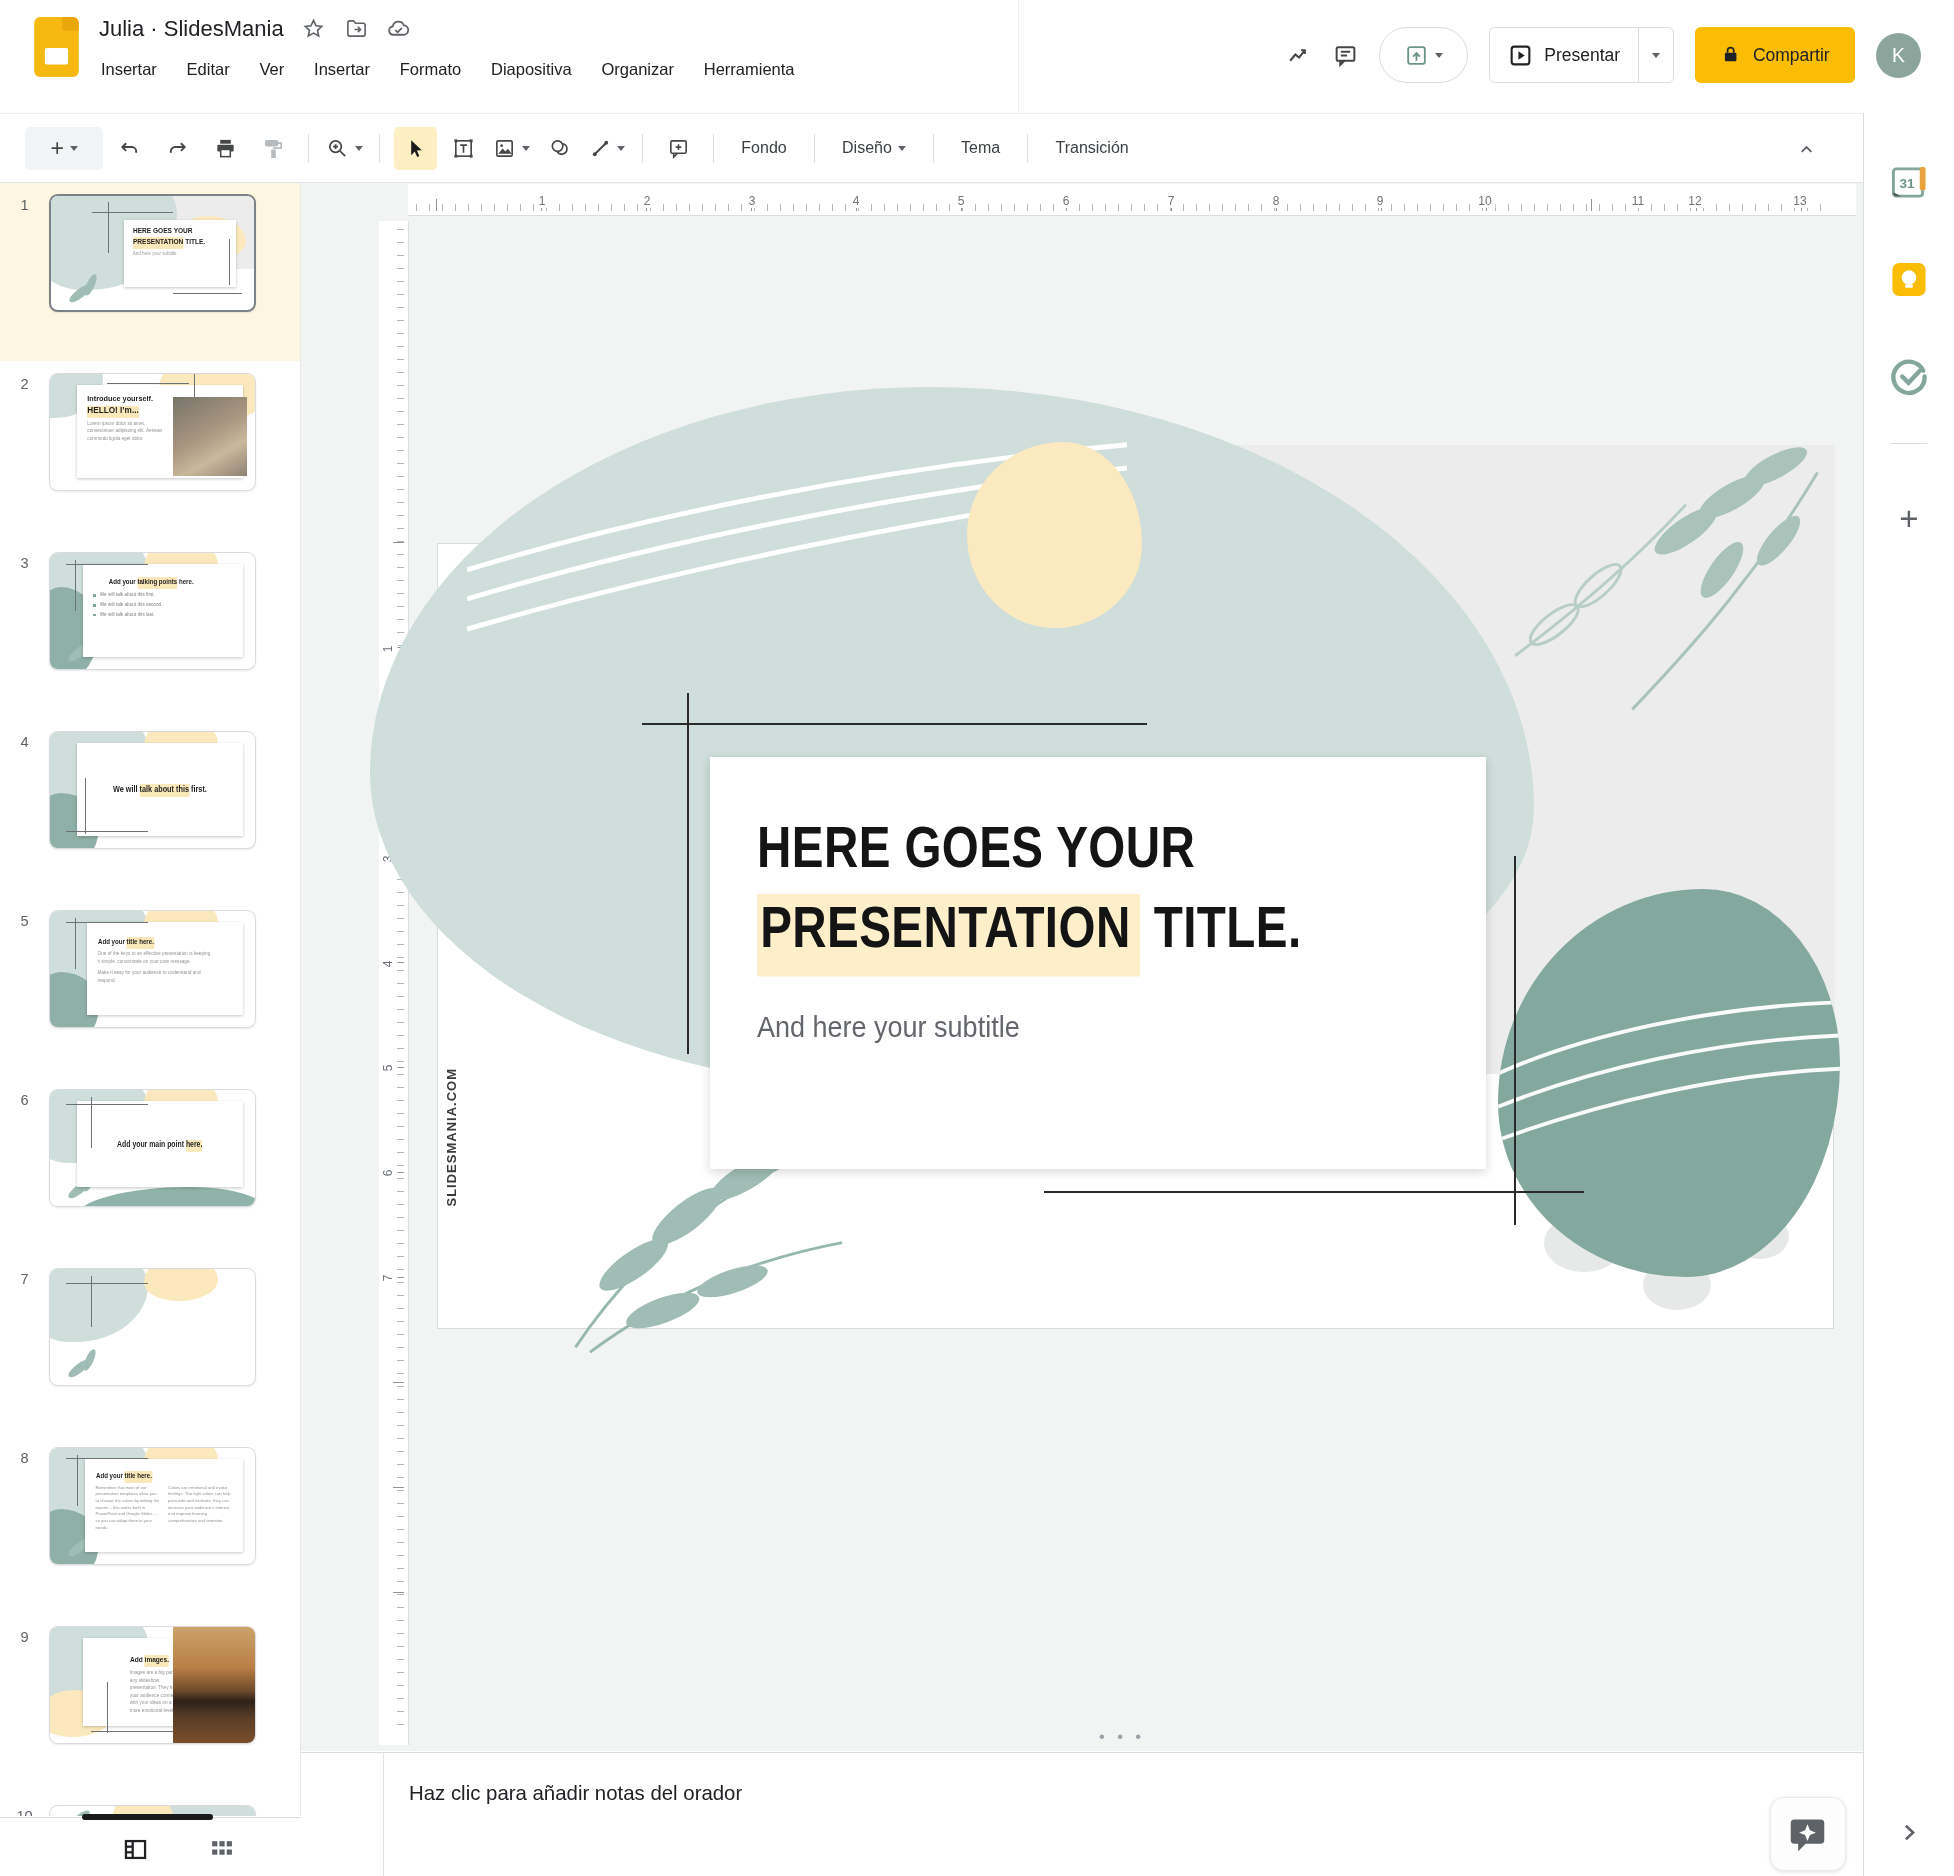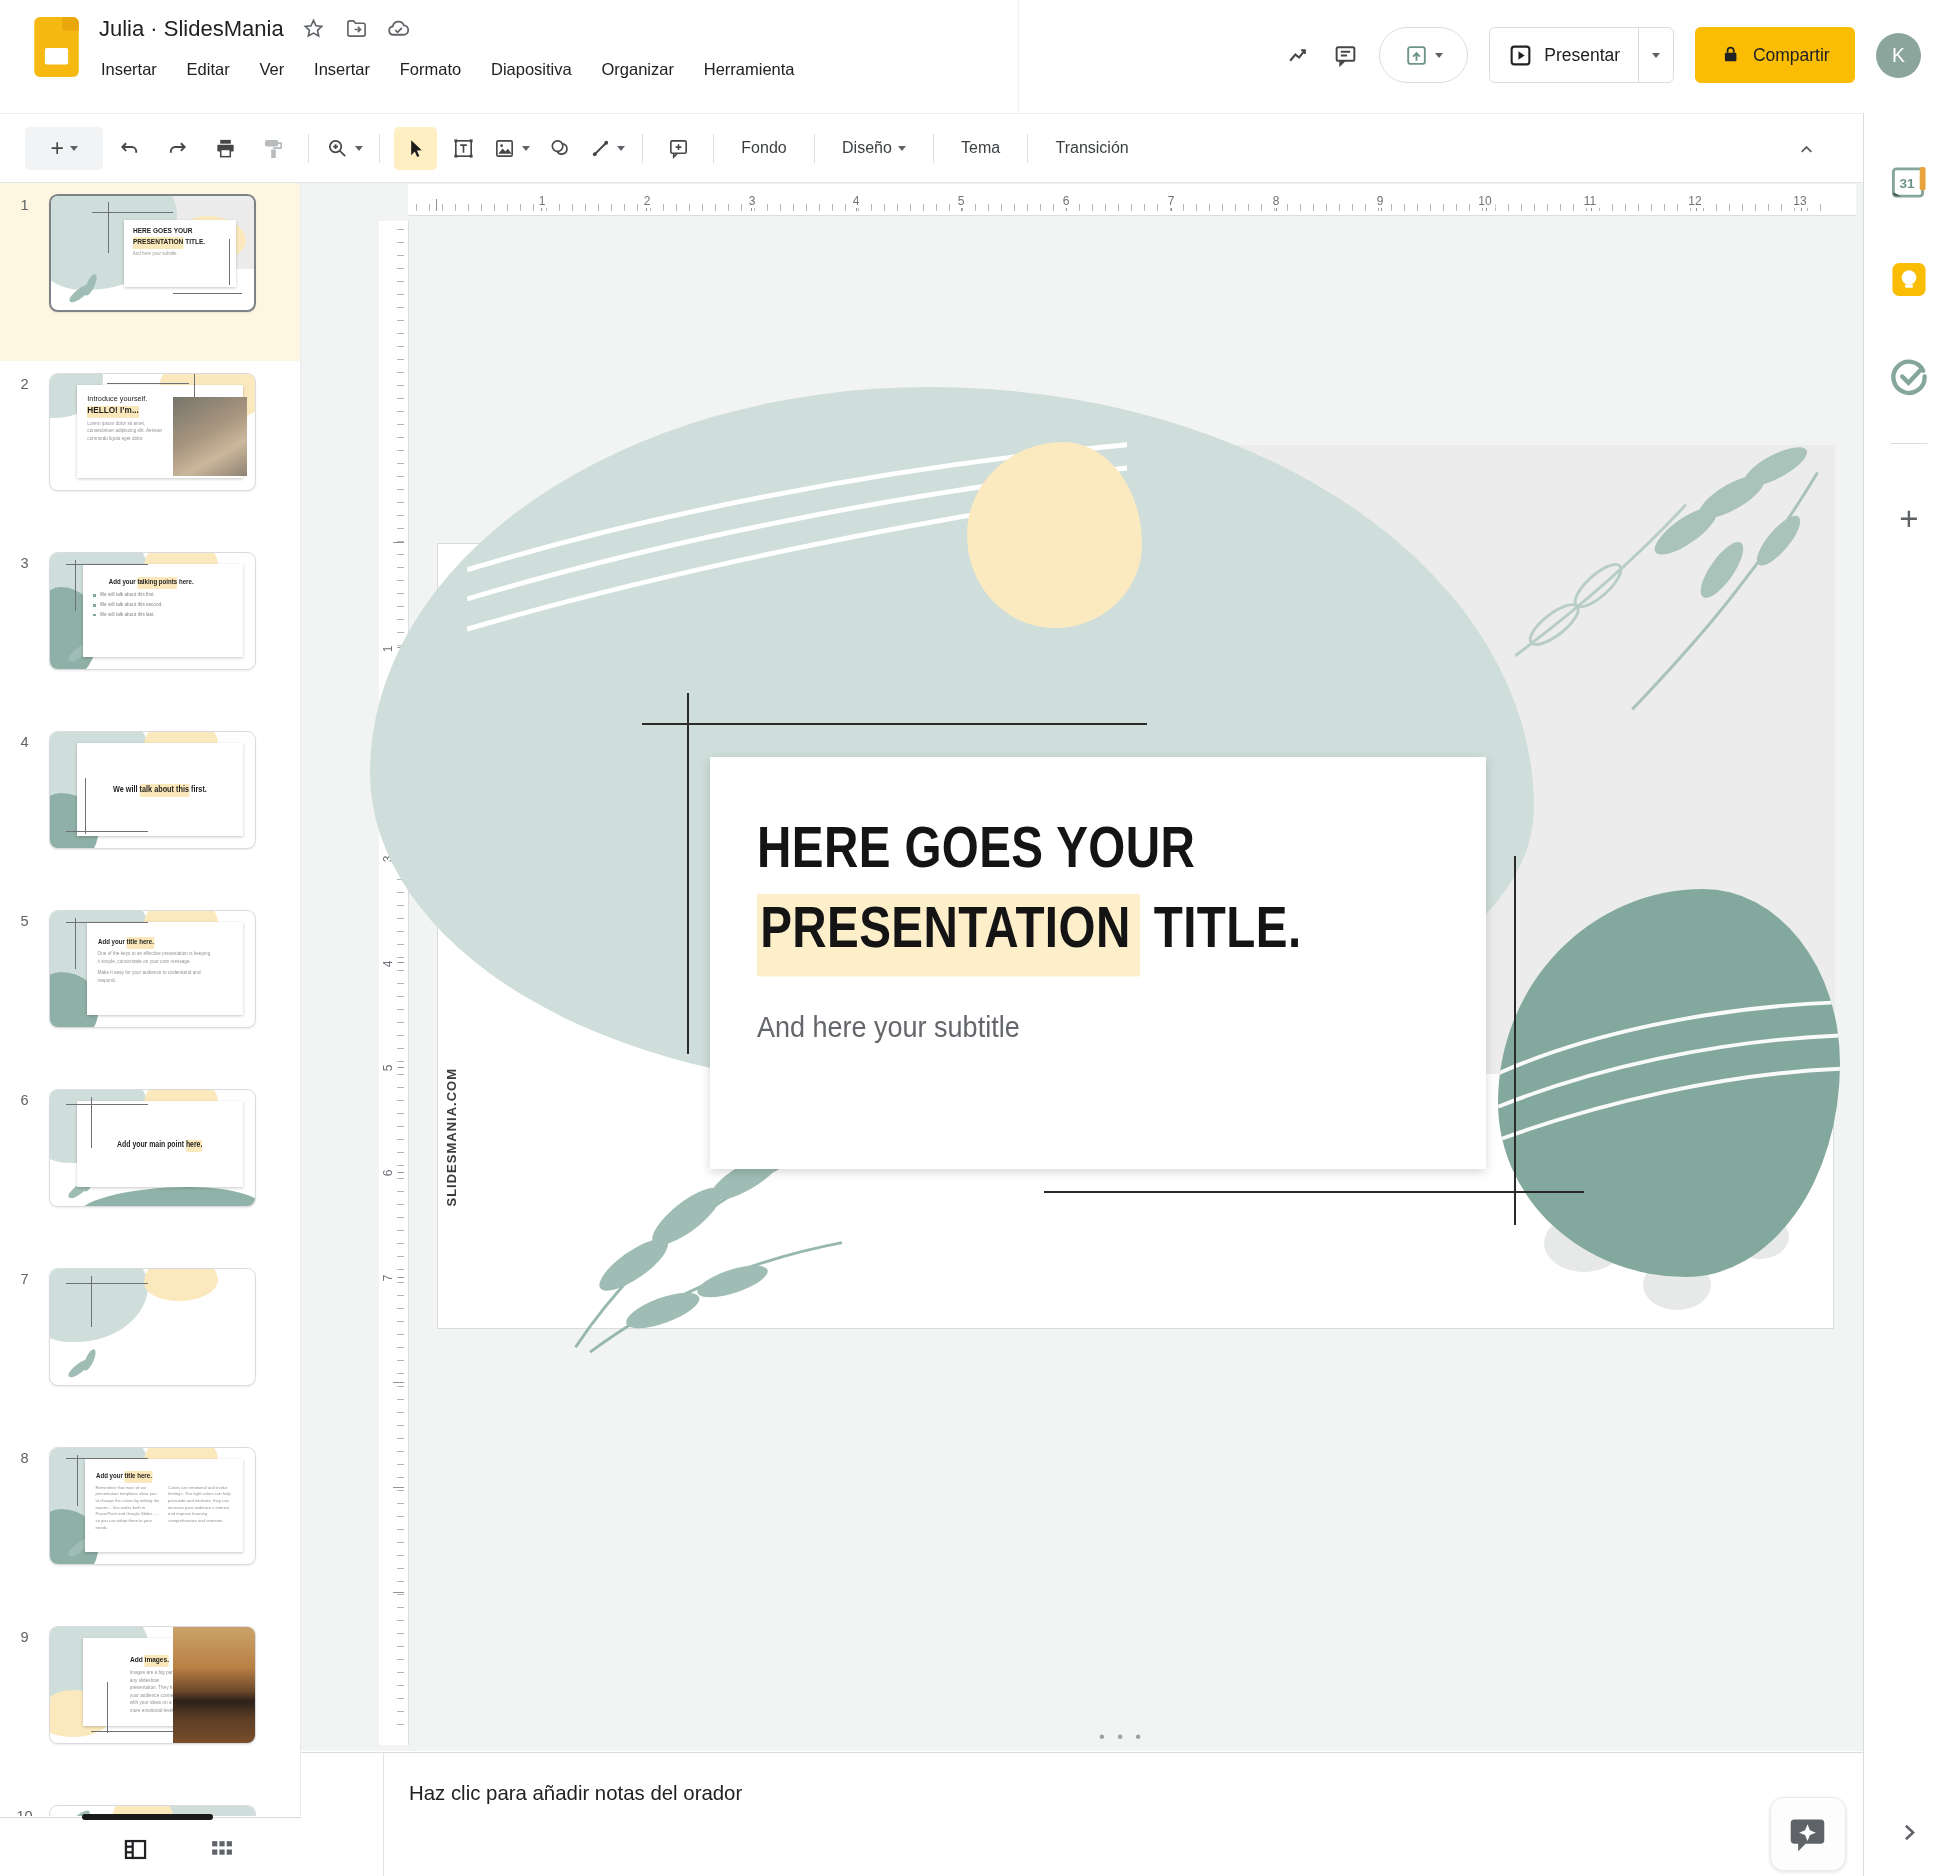--- a/index.html
+++ b/index.html
@@ -58,21 +58,21 @@
   .ln-h2{ position:absolute; right:6%; bottom:14%; width:34%; height:1px; background:#6d7276; z-index:4; }
 
   .td-card { position:absolute; left:13%; top:10%; right:6%; bottom:10%; background:#fff; box-shadow:0 1px 2.9px rgba(0,0,0,.22); z-index:3; padding:8.7px 10.7px; }
   .td-card.c1 { left:36%; top:21%; right:9%; bottom:20%; padding:6.8px 8.7px; }
   .td-card.center { display:flex; flex-direction:column; align-items:center; justify-content:center; text-align:center; }
   .cond { transform:scaleX(.84); transform-origin:left center; }
   .cond.mid { transform-origin:center; }
   .tt  { font-size:8.2px; font-weight:700; color:#1e1e1e; line-height:1.35; white-space:nowrap; }
   .tt-sm { font-size:7.8px; }
   .tt-lg { font-size:12.6px; }
-  .tk  { font-size:7.3px; font-weight:400; color:#1e1e1e; margin-bottom:1.9px; white-space:nowrap; }
+  .tk  { font-size:7.3px; font-weight:700; color:#1e1e1e; margin-bottom:1.9px; white-space:nowrap; }
   .tsub{ font-size:4.5px; color:#9a9a9a; margin-top:3.9px; }
   .tb  { font-size:4.7px; color:#8f9397; line-height:1.6; margin-top:3.9px; }
   .thl { background:#fbe8ba; box-shadow:0 2.9px 0 #fbe8ba; }
   .bul { display:flex; align-items:flex-start; gap:3.9px; font-size:4.7px; color:#7d8286; margin-top:4.9px; }
   .bdot{ width:2.4px; height:2.4px; background:#7fa79c; margin-top:1.9px; flex:none; }
   .cols{ display:flex; gap:8.7px; margin-top:3.9px; }
   .cols div { font-size:4.2px; color:#8f9397; line-height:1.6; }
   .photo2 { position:absolute; right:4%; top:20%; width:36%; height:68%; z-index:4;
             background:linear-gradient(150deg,#75756a,#a8957f 45%,#cbb79b 70%,#8e8273); }
   .photo9 { position:absolute; right:0; top:0; width:40%; height:100%; z-index:4;
@@ -507,21 +507,21 @@
       <span class="hnum" style="left:134px">1</span>
       <span class="hnum" style="left:239px">2</span>
       <span class="hnum" style="left:344px">3</span>
       <span class="hnum" style="left:448px">4</span>
       <span class="hnum" style="left:553px">5</span>
       <span class="hnum" style="left:658px">6</span>
       <span class="hnum" style="left:763px">7</span>
       <span class="hnum" style="left:868px">8</span>
       <span class="hnum" style="left:972px">9</span>
       <span class="hnum" style="left:1077px">10</span>
-      <span class="hnum" style="left:1182px">11</span>
+      <span class="hnum" style="left:1230px">11</span>
       <span class="hnum" style="left:1287px">12</span>
       <span class="hnum" style="left:1392px">13</span>
     </div>
     <div class="vruler">
       <div class="vticks"></div>
       <div class="vmajors"></div>
       <span class="vnum" style="top:419px">1</span>
       <span class="vnum" style="top:524px">2</span>
       <span class="vnum" style="top:629px">3</span>
       <span class="vnum" style="top:734px">4</span>

